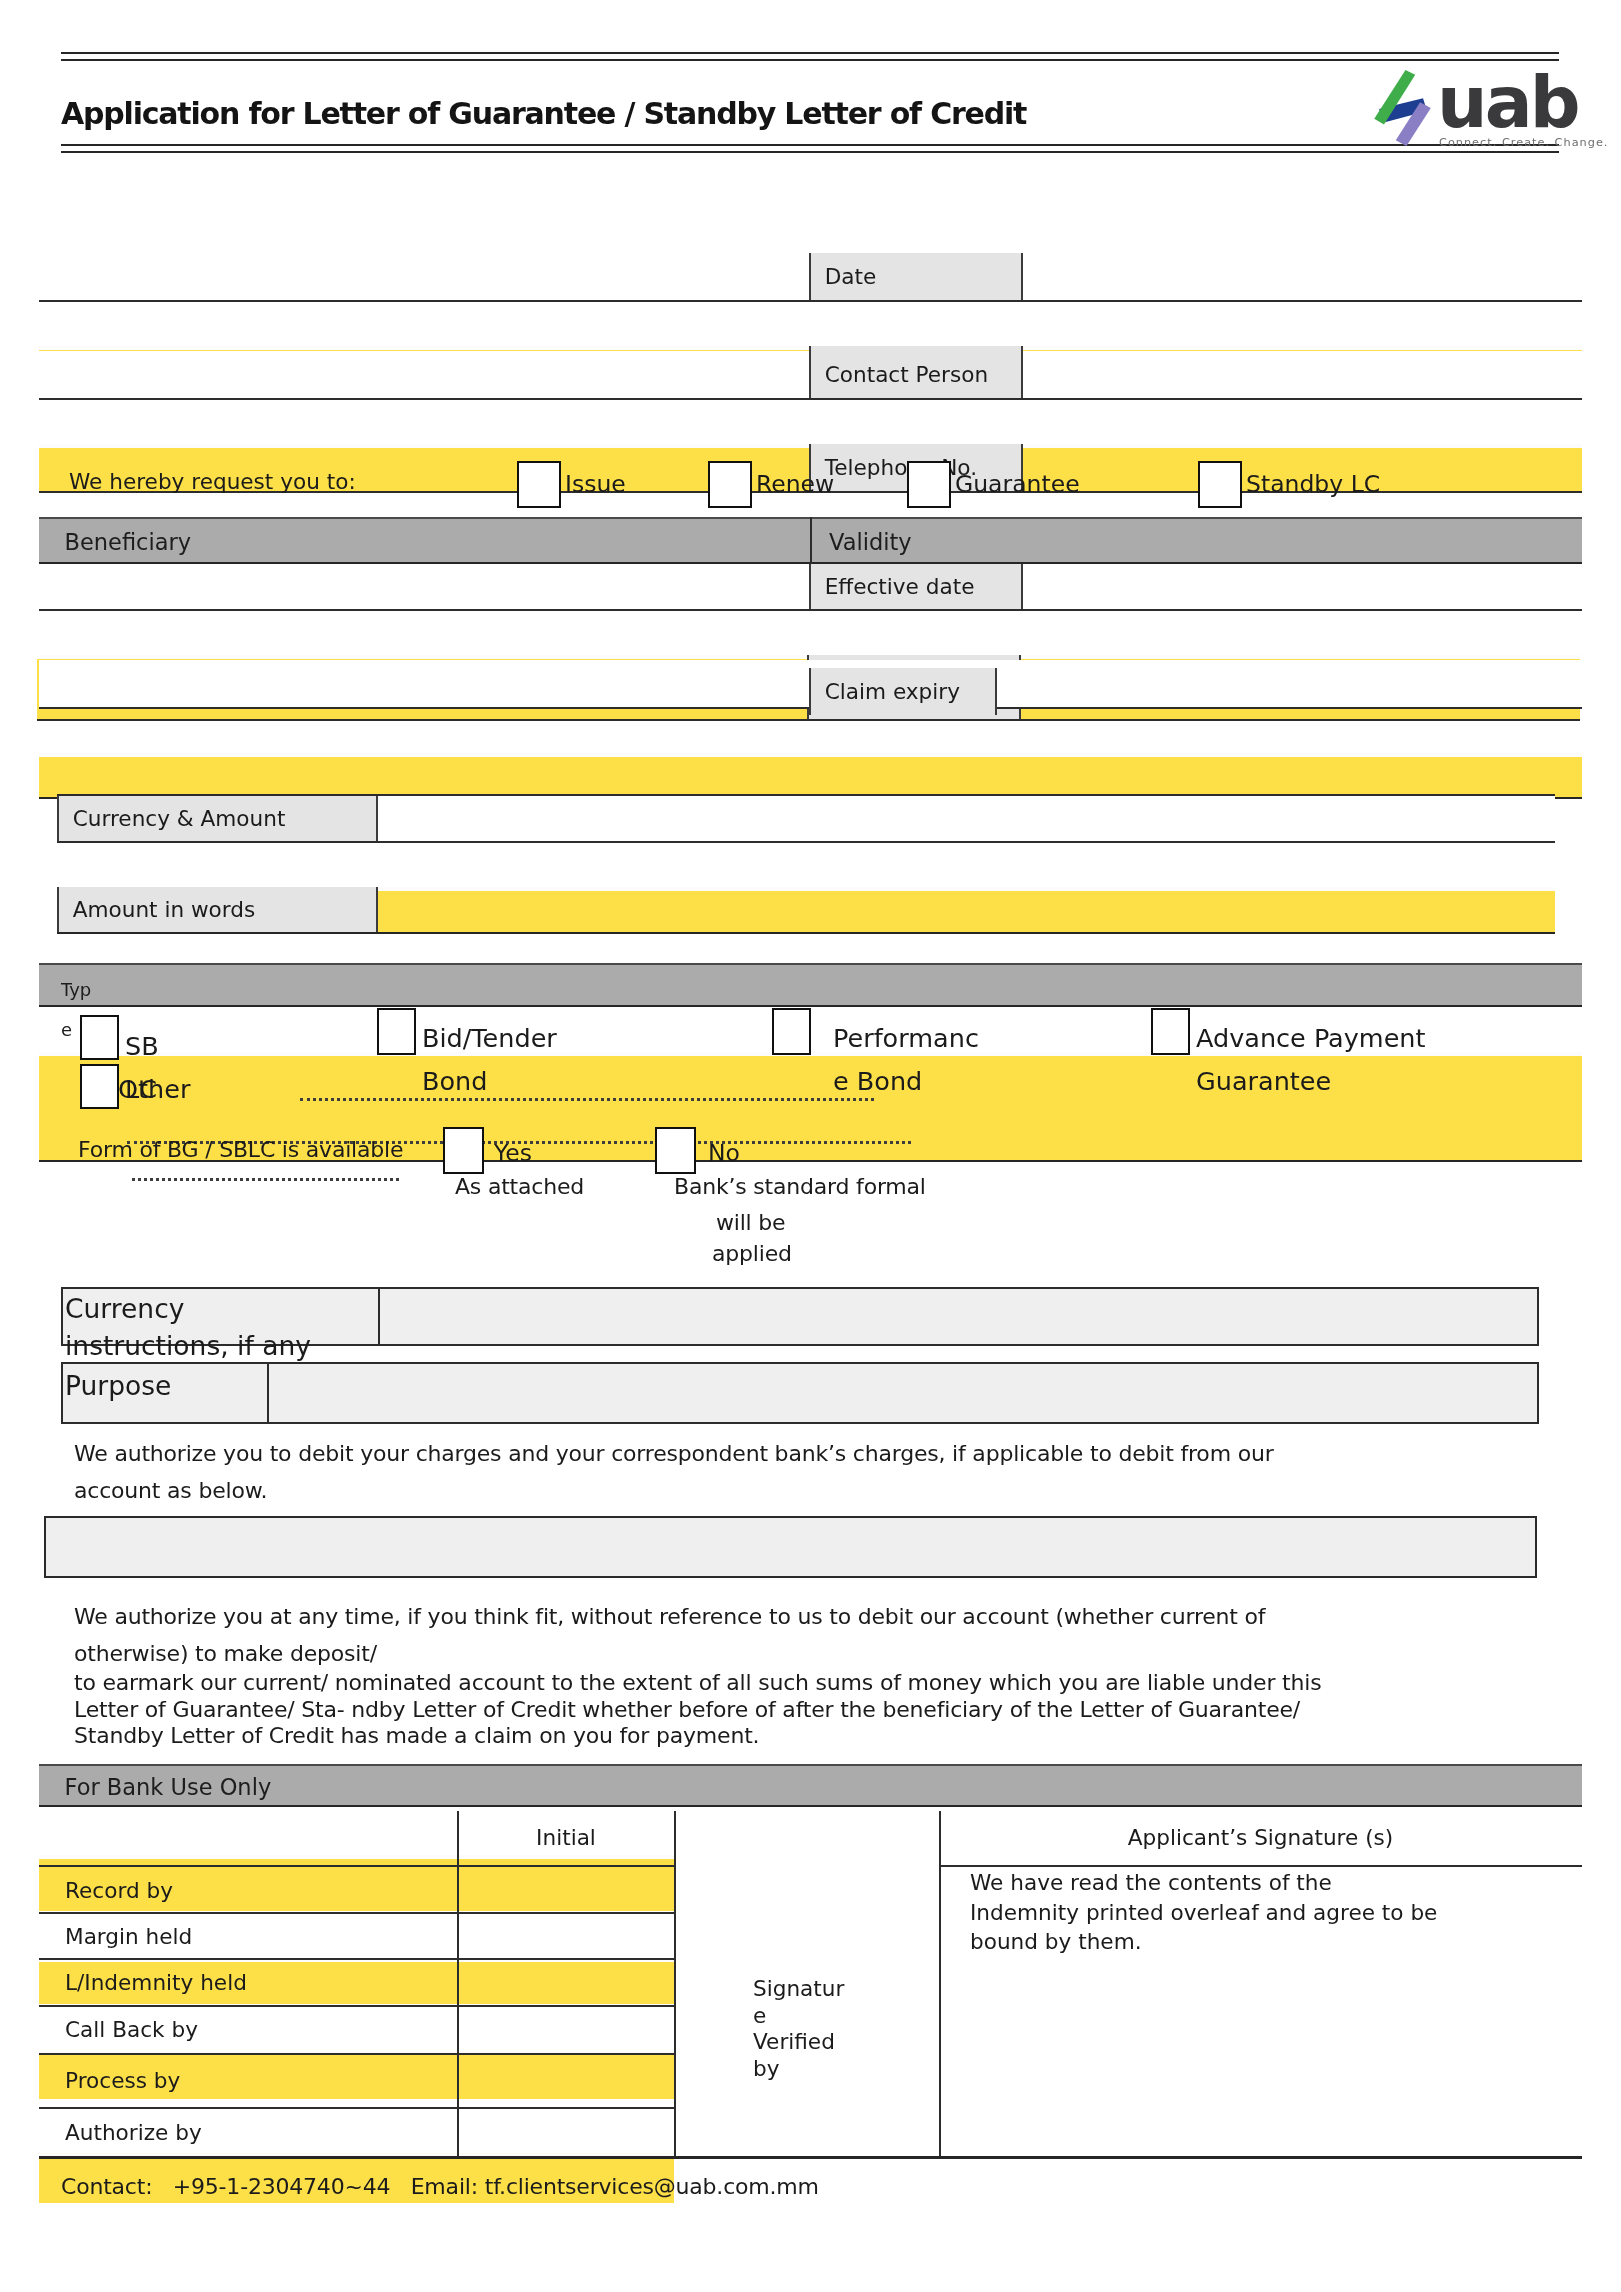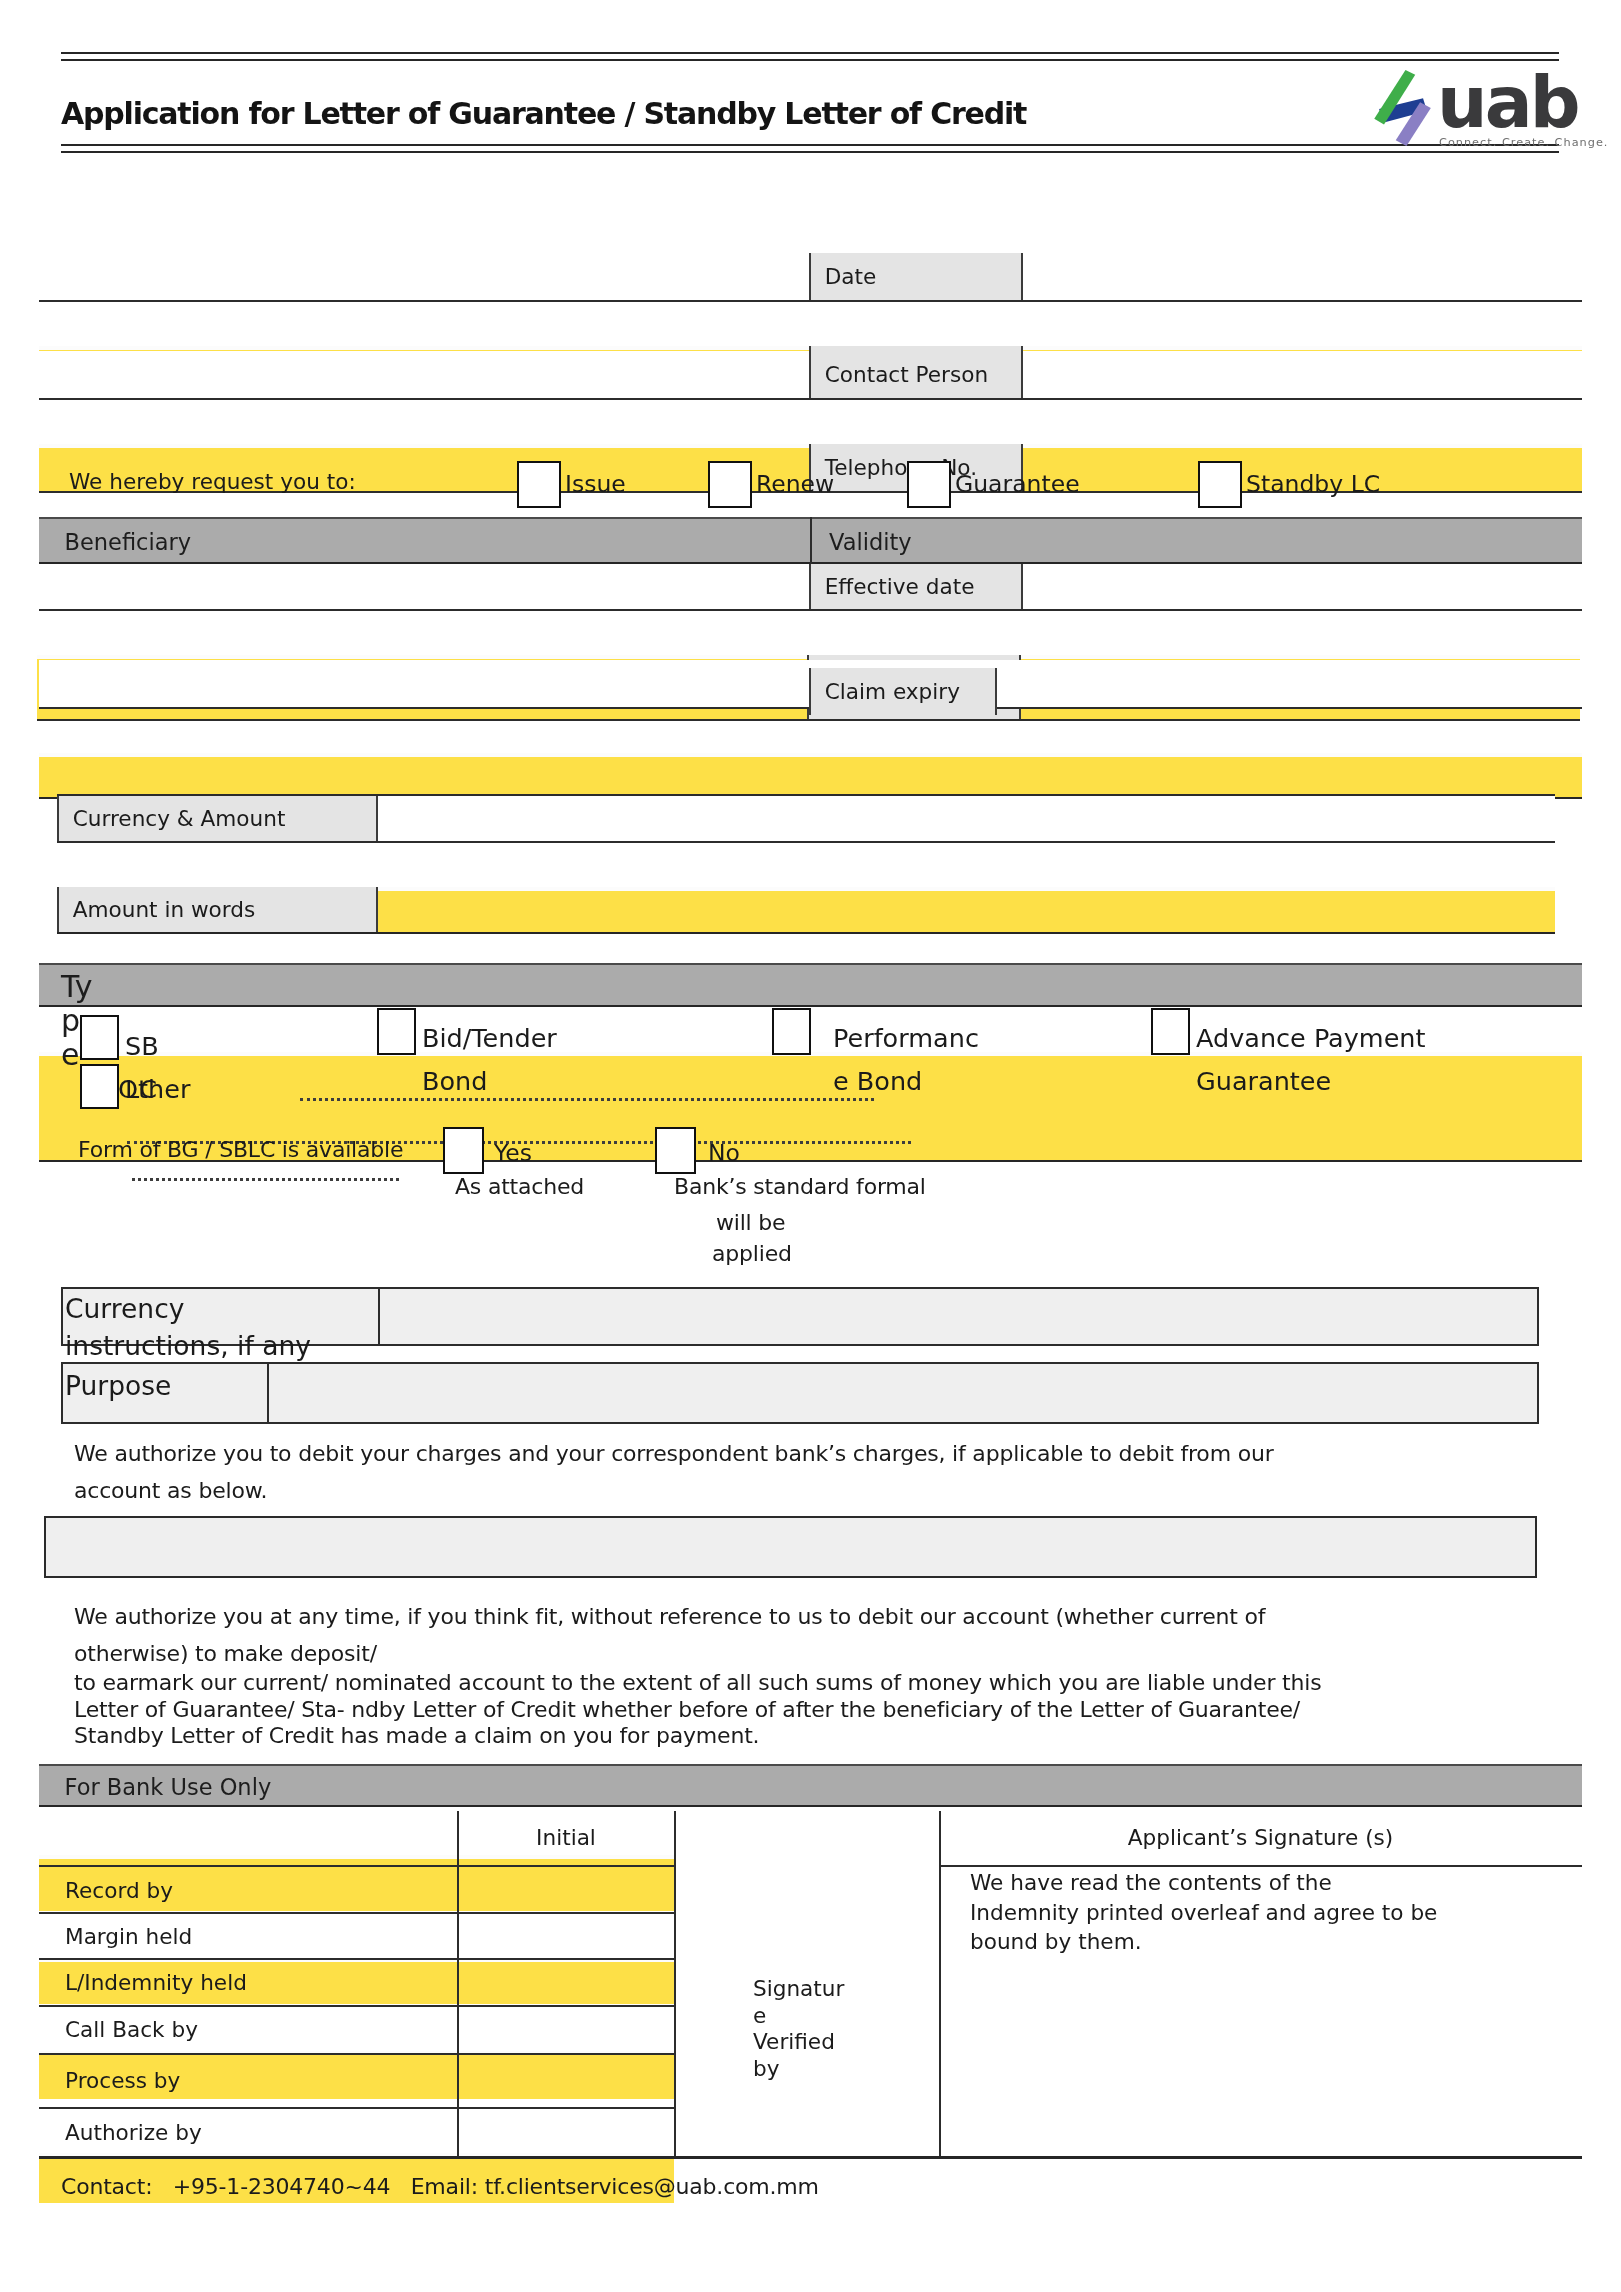--- a/index.html
+++ b/index.html
@@ -19,21 +19,21 @@
   .vline{width:2px;background:#2c2c2c;}
   .hsep{height:2px;background:#2c2c2c;}
   .t22{font-size:21.6px;white-space:nowrap;}
   .t23{font-size:22px;white-space:nowrap;letter-spacing:-0.2px;text-align:right;}
   .t24{font-size:23.5px;white-space:nowrap;}
   .t26{font-size:25.5px;white-space:nowrap;}
   .t27{font-size:26.5px;white-space:nowrap;}
   .center{display:flex;align-items:center;justify-content:center;}
   .logo-word{font-size:71px;font-weight:bold;letter-spacing:-2.9px;color:#3a3a3c;line-height:63px;}
   .logo-tag{font-size:11.3px;letter-spacing:1px;color:#6f6f6f;white-space:nowrap;}
-  .typebreak{word-break:break-all;font-size:30px;line-height:34px;color:#1d1d1d;}
+  .typebreak{word-break:break-all;font-size:18px;line-height:40px;color:#1d1d1d;}
   .pre{white-space:pre;}
 </style>
 </head>
 <body>
 
 <div class="page">
 
   <div class="abs hline" style="left:61px;top:52px;width:1498px;"></div>
   <div class="abs hline" style="left:61px;top:59px;width:1498px;"></div>
 

